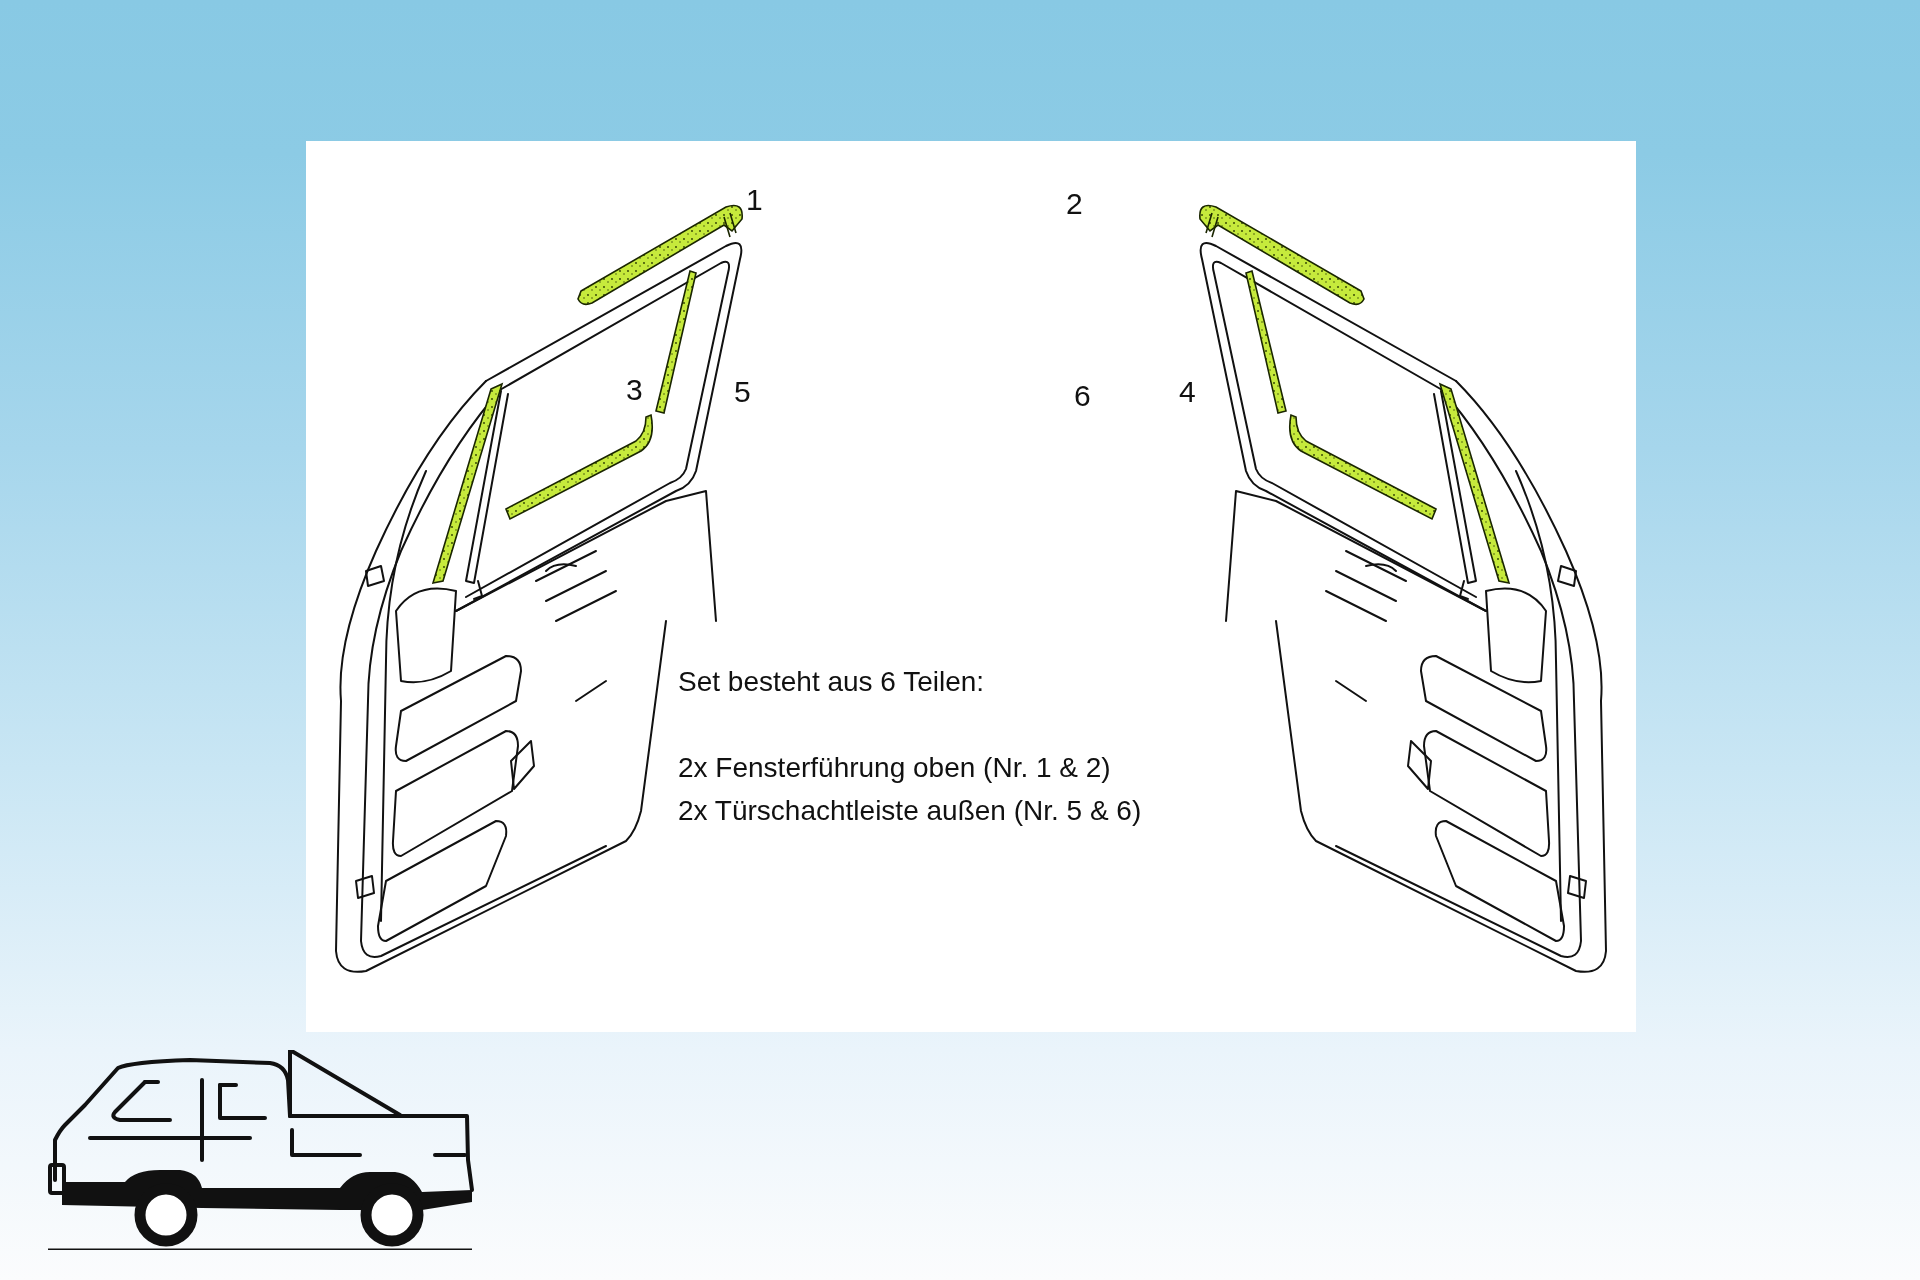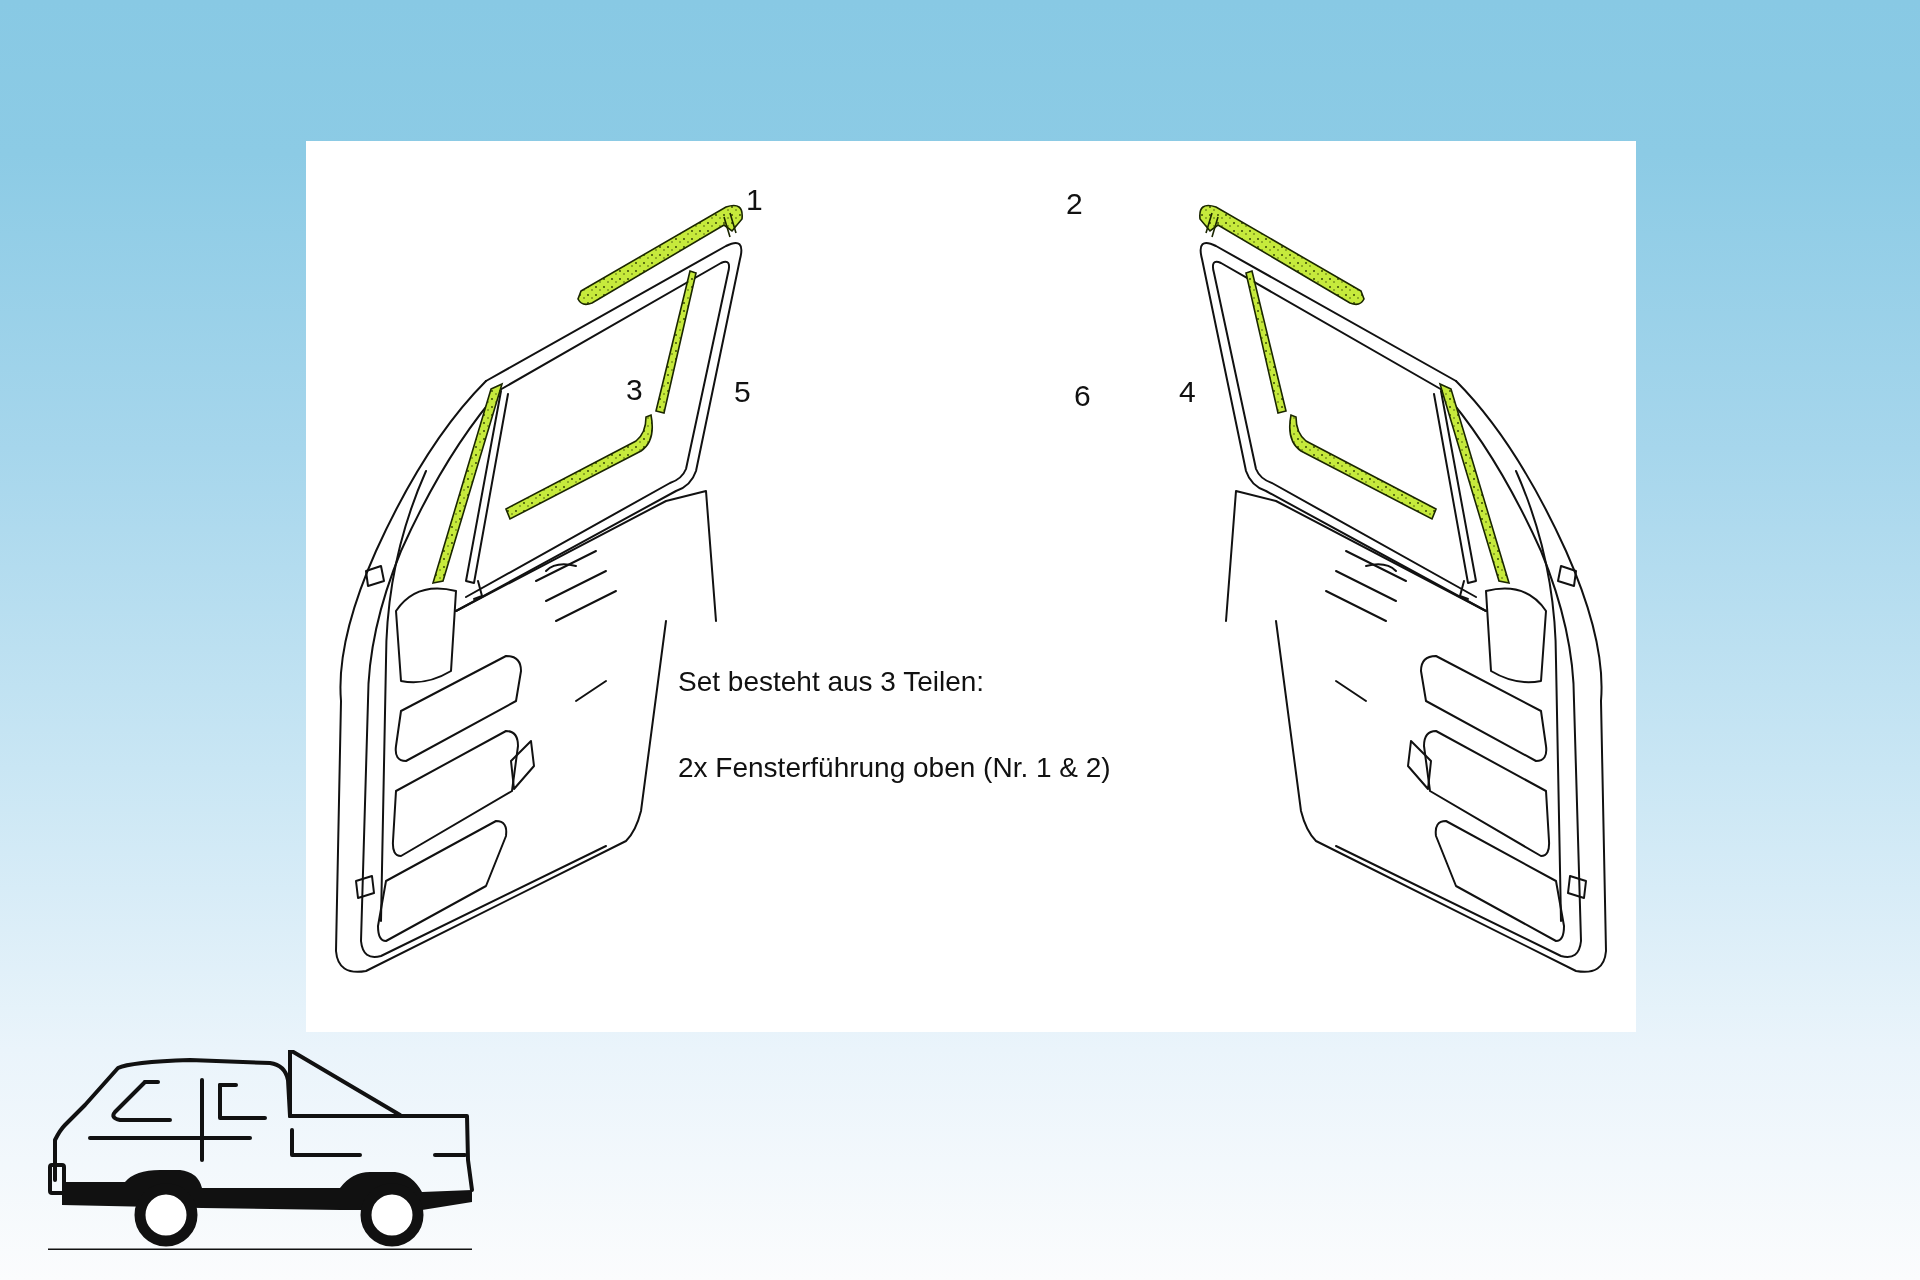--- a/index.html
+++ b/index.html
@@ -105,22 +105,23 @@
   </svg>
 
   <span class="callout" style="left:440px; top:42px;">1</span>
   <span class="callout" style="left:760px; top:46px;">2</span>
   <span class="callout" style="left:320px; top:232px;">3</span>
   <span class="callout" style="left:873px; top:234px;">4</span>
   <span class="callout" style="left:428px; top:234px;">5</span>
   <span class="callout" style="left:768px; top:238px;">6</span>
 
   <div class="info">
-    <div class="heading">Set besteht aus 3 Teilen:</div>
+    <div class="heading">Set besteht aus 6 Teilen:</div>
     <div>2x Fensterführung oben (Nr. 1 &amp; 2)</div>
+    <div>2x Türschachtleiste außen (Nr. 5 &amp; 6)</div>
   </div>
 </div>
 
 <svg class="truck" width="440" height="200" viewBox="0 0 440 200">
   <g fill="none" stroke="#111" stroke-width="4" stroke-linecap="round" stroke-linejoin="round">
 
     <path d="M 15 130 L 15 90 Q 20 80 25 75 L 45 55 L 78 18 Q 90 12 150 10 L 230 13 Q 245 15 248 30 L 250 66"></path>
 
     <path d="M 250 66 L 250 0 L 360 65"></path>
 

